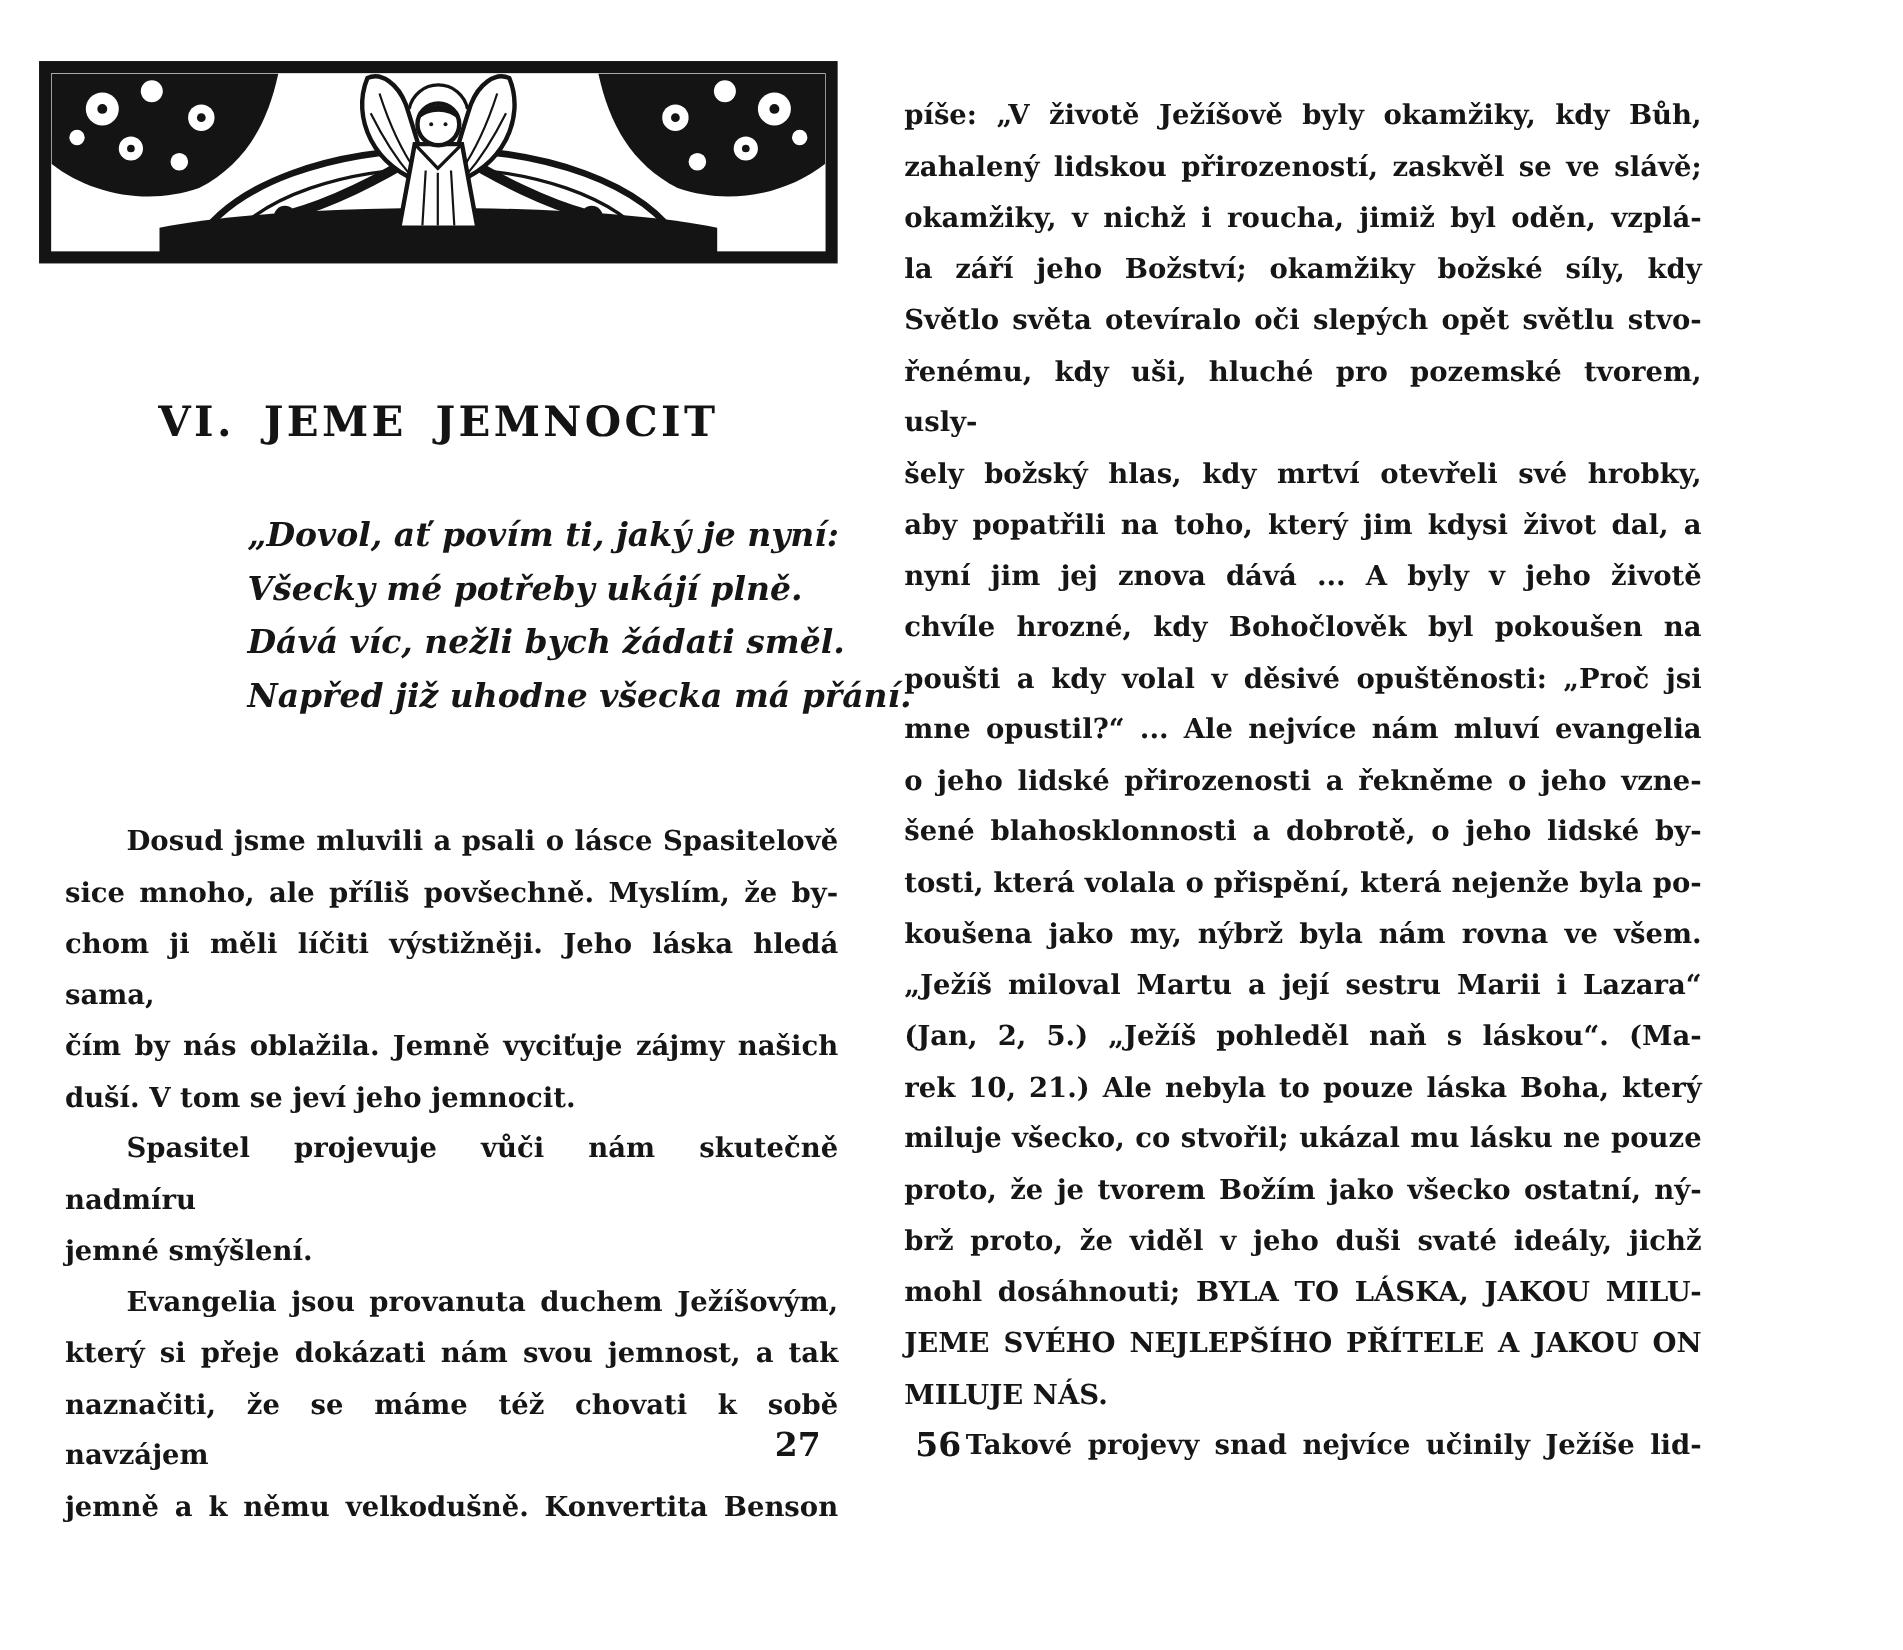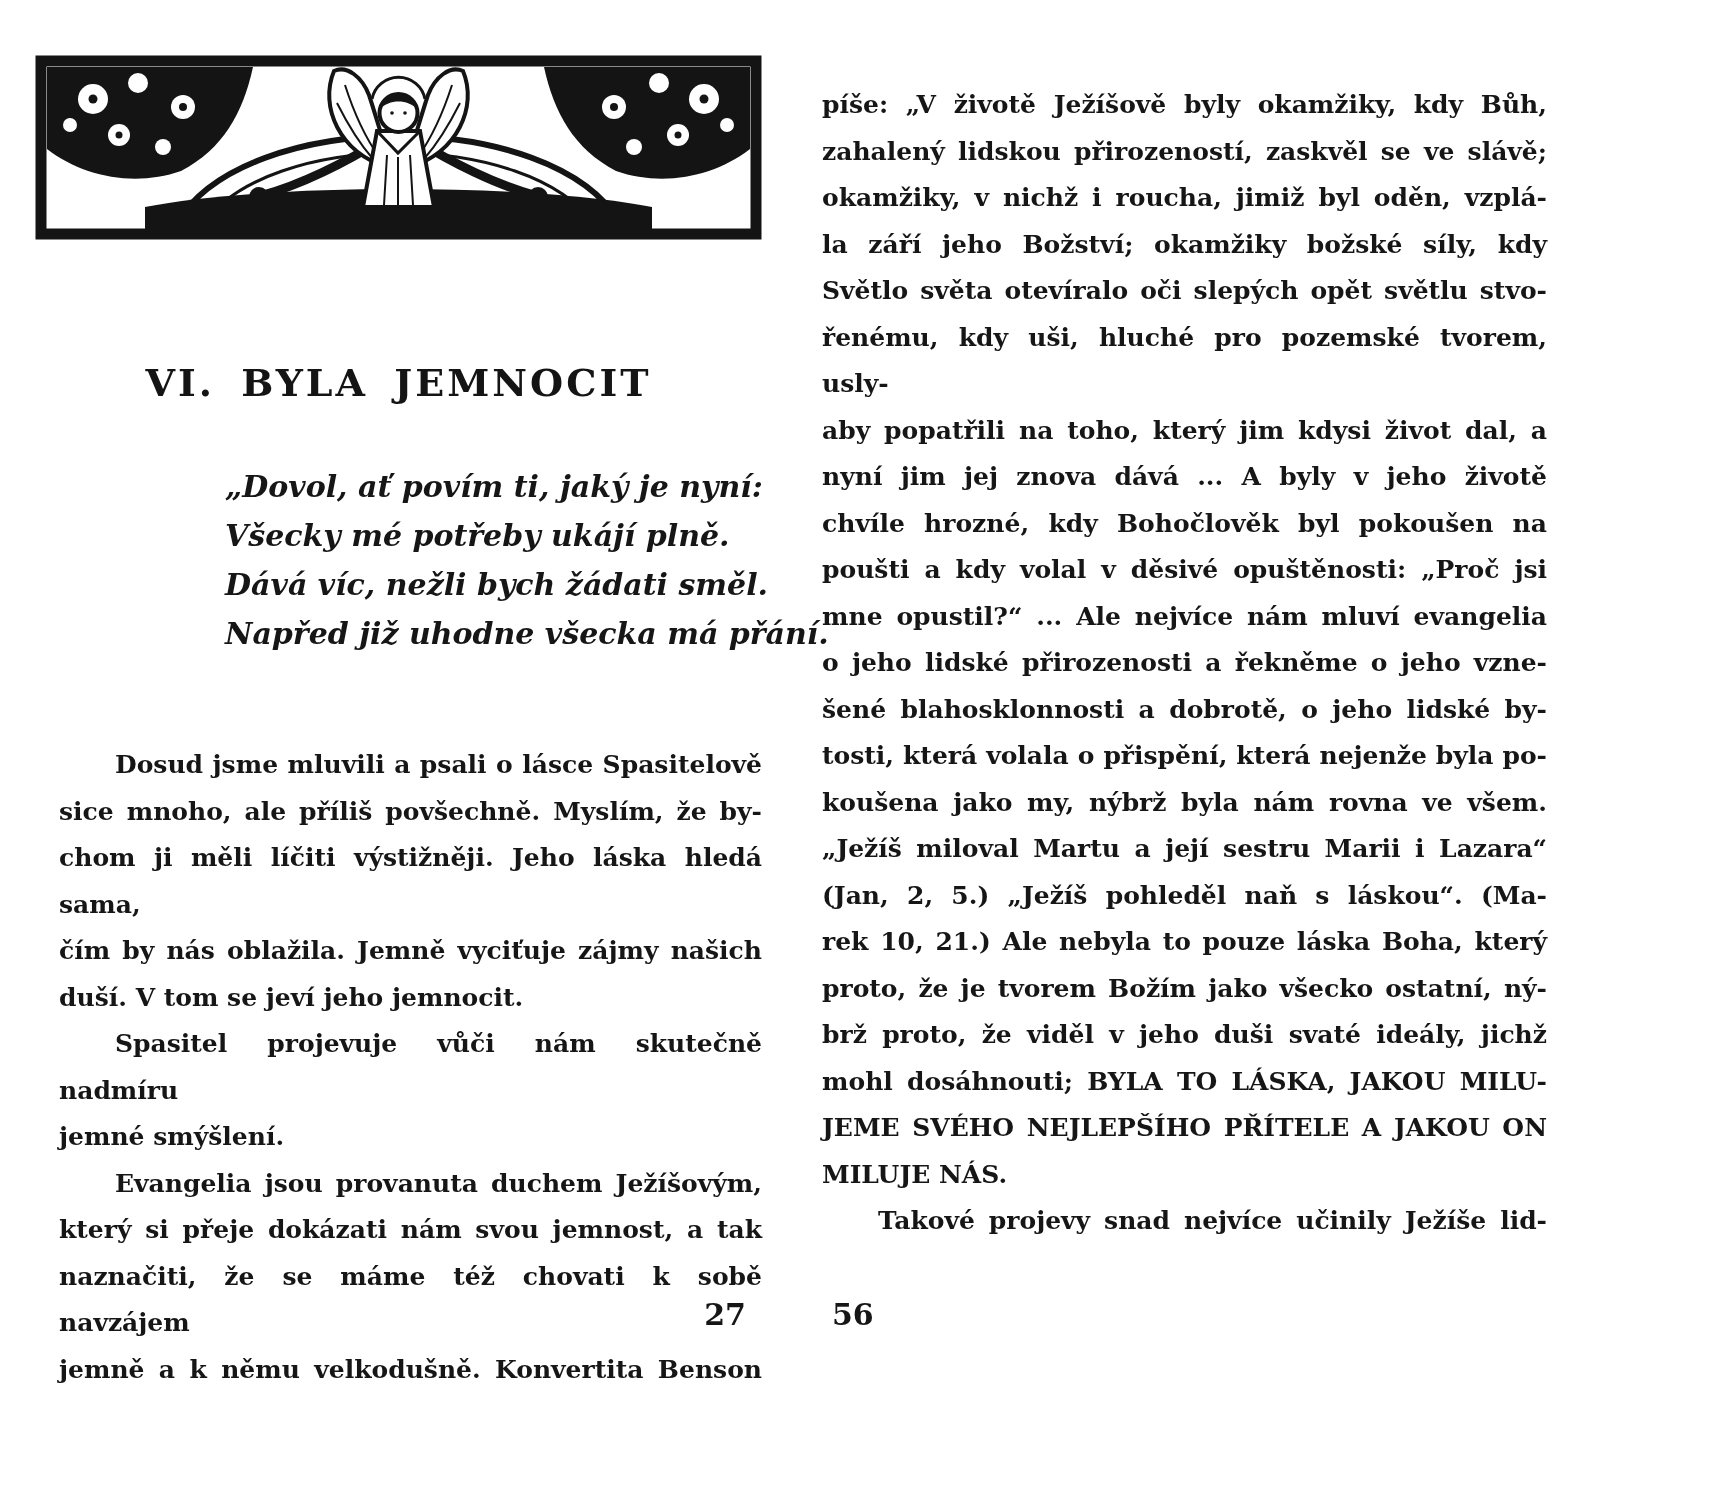--- a/index.html
+++ b/index.html
@@ -146,21 +146,21 @@
       <path d="M342,76 L363,98 L385,76" fill="none" stroke="#141414" stroke-width="3"></path>
       <path d="M352,100 L349,150 M363,102 L363,150 M375,100 L378,150" stroke="#141414" stroke-width="2" fill="none"></path>
 
       <path d="M337,44 A27,27 0 0 1 390,44" fill="none" stroke="#141414" stroke-width="3"></path>
       <circle cx="363.5" cy="58" r="19" fill="#ffffff" stroke="#141414" stroke-width="4"></circle>
       <path d="M345,54 C348,36 379,36 382,54 C373,44 354,44 345,54 Z" fill="#141414"></path>
       <circle cx="357" cy="58" r="1.8" fill="#141414"></circle>
       <circle cx="370" cy="58" r="1.8" fill="#141414"></circle>
     </svg>
 
-    <h1 class="chapter-title">VI. BYLA JEMNOCIT</h1>
+    <h1 class="chapter-title">VI. JEME JEMNOCIT</h1>
 
     <div class="poem">
         <div class="poem-line">„Dovol, ať povím ti, jaký je nyní:</div>
         <div class="poem-line">Všecky mé potřeby ukájí plně.</div>
         <div class="poem-line">Dává víc, nežli bych žádati směl.</div>
         <div class="poem-line">Napřed již uhodne všecka má přání.</div>
       </div>
 
     <div class="body-text left-body">
         <div class="para para-indent">
@@ -188,32 +188,34 @@
   <div class="page page-right">
 
     <div class="body-text right-body">
         <div class="para">
           <div class="bline">píše: „V životě Ježíšově byly okamžiky, kdy Bůh,</div>
           <div class="bline">zahalený lidskou přirozeností, zaskvěl se ve slávě;</div>
           <div class="bline">okamžiky, v nichž i roucha, jimiž byl oděn, vzplá-</div>
           <div class="bline">la září jeho Božství; okamžiky božské síly, kdy</div>
           <div class="bline">Světlo světa otevíralo oči slepých opět světlu stvo-</div>
           <div class="bline">řenému, kdy uši, hluché pro pozemské tvorem, usly-</div>
+          <div class="bline">šely božský hlas, kdy mrtví otevřeli své hrobky,</div>
           <div class="bline">aby popatřili na toho, který jim kdysi život dal, a</div>
           <div class="bline">nyní jim jej znova dává ... A byly v jeho životě</div>
           <div class="bline">chvíle hrozné, kdy Bohočlověk byl pokoušen na</div>
           <div class="bline">poušti a kdy volal v děsivé opuštěnosti: „Proč jsi</div>
           <div class="bline">mne opustil?“ ... Ale nejvíce nám mluví evangelia</div>
           <div class="bline">o jeho lidské přirozenosti a řekněme o jeho vzne-</div>
           <div class="bline">šené blahosklonnosti a dobrotě, o jeho lidské by-</div>
           <div class="bline">tosti, která volala o přispění, která nejenže byla po-</div>
           <div class="bline">koušena jako my, nýbrž byla nám rovna ve všem.</div>
           <div class="bline">„Ježíš miloval Martu a její sestru Marii i Lazara“</div>
           <div class="bline">(Jan, 2, 5.) „Ježíš pohleděl naň s láskou“. (Ma-</div>
           <div class="bline">rek 10, 21.) Ale nebyla to pouze láska Boha, který</div>
+          <div class="bline">miluje všecko, co stvořil; ukázal mu lásku ne pouze</div>
           <div class="bline">proto, že je tvorem Božím jako všecko ostatní, ný-</div>
           <div class="bline">brž proto, že viděl v jeho duši svaté ideály, jichž</div>
           <div class="bline">mohl dosáhnouti; BYLA TO LÁSKA, JAKOU MILU-</div>
           <div class="bline">JEME SVÉHO NEJLEPŠÍHO PŘÍTELE A JAKOU ON</div>
           <div class="bline endline">MILUJE NÁS.</div>
         </div>
         <div class="para para-indent">
           <div class="bline">Takové projevy snad nejvíce učinily Ježíše lid-</div>
         </div>
       </div>

